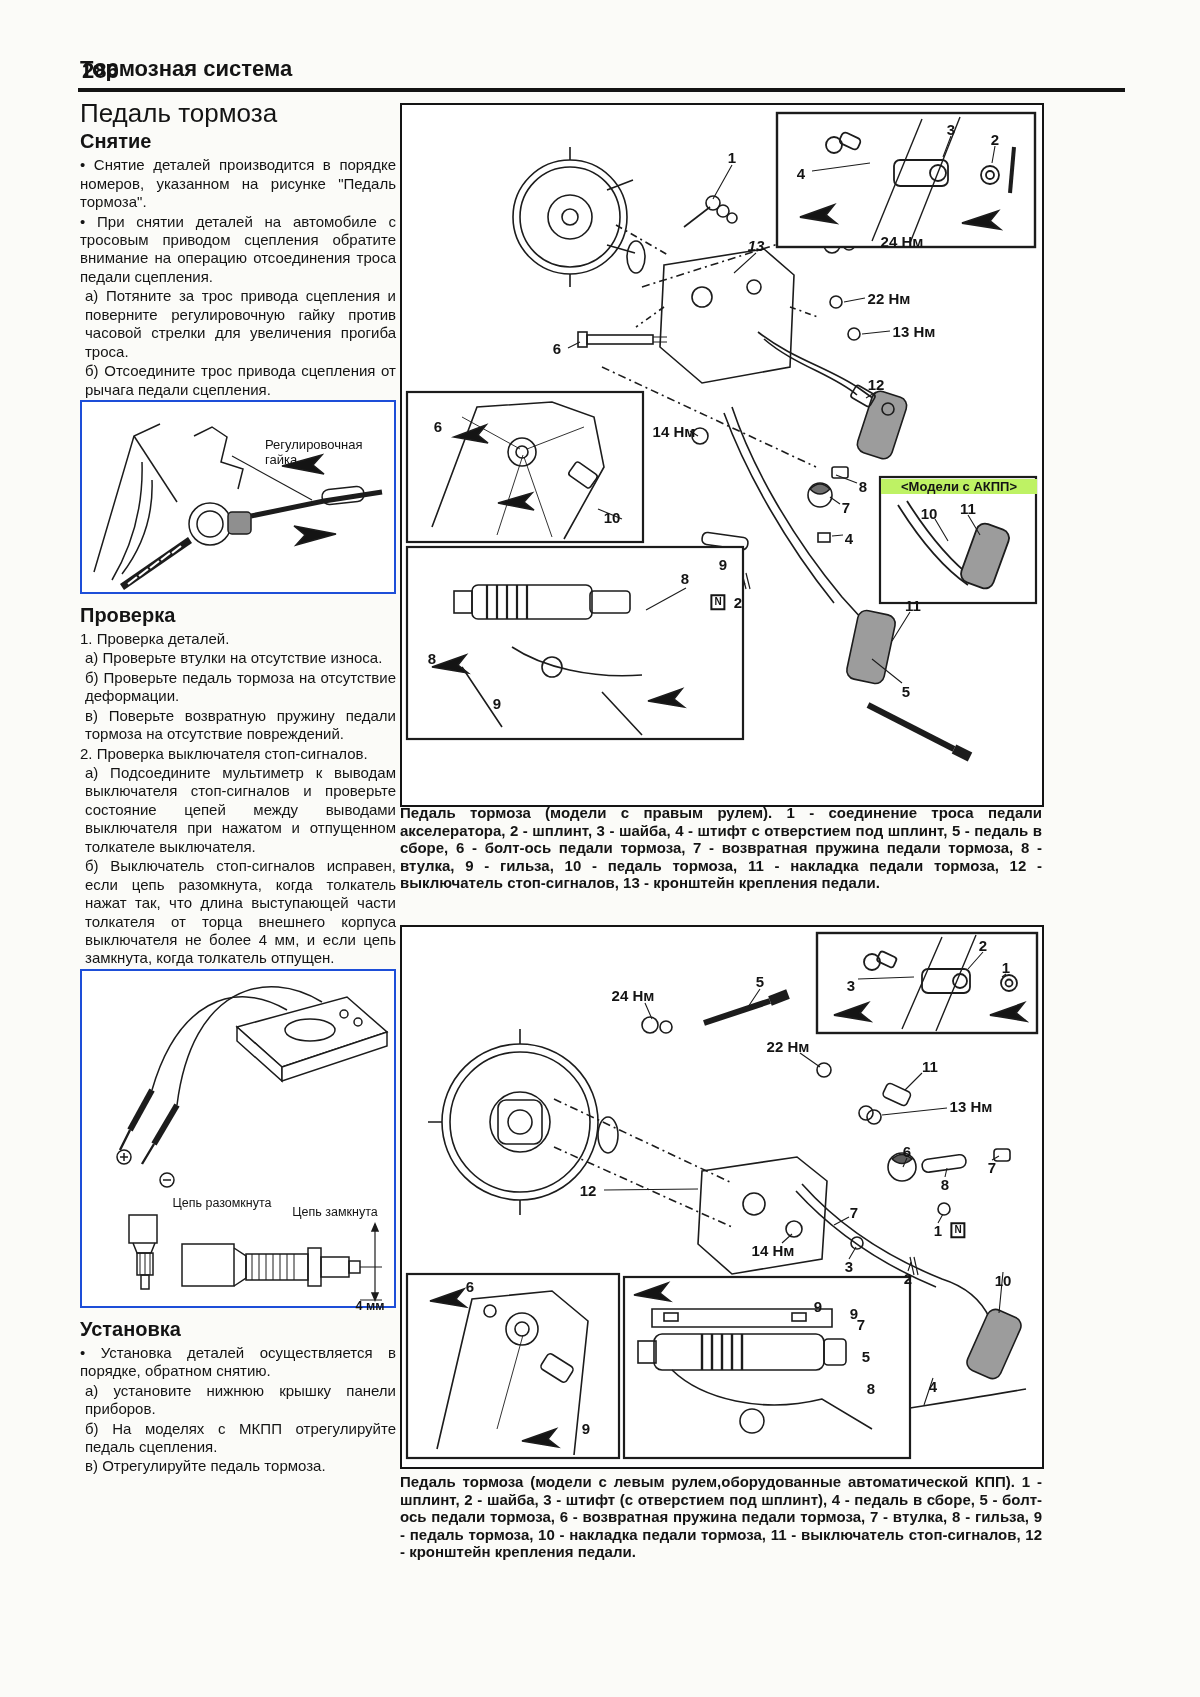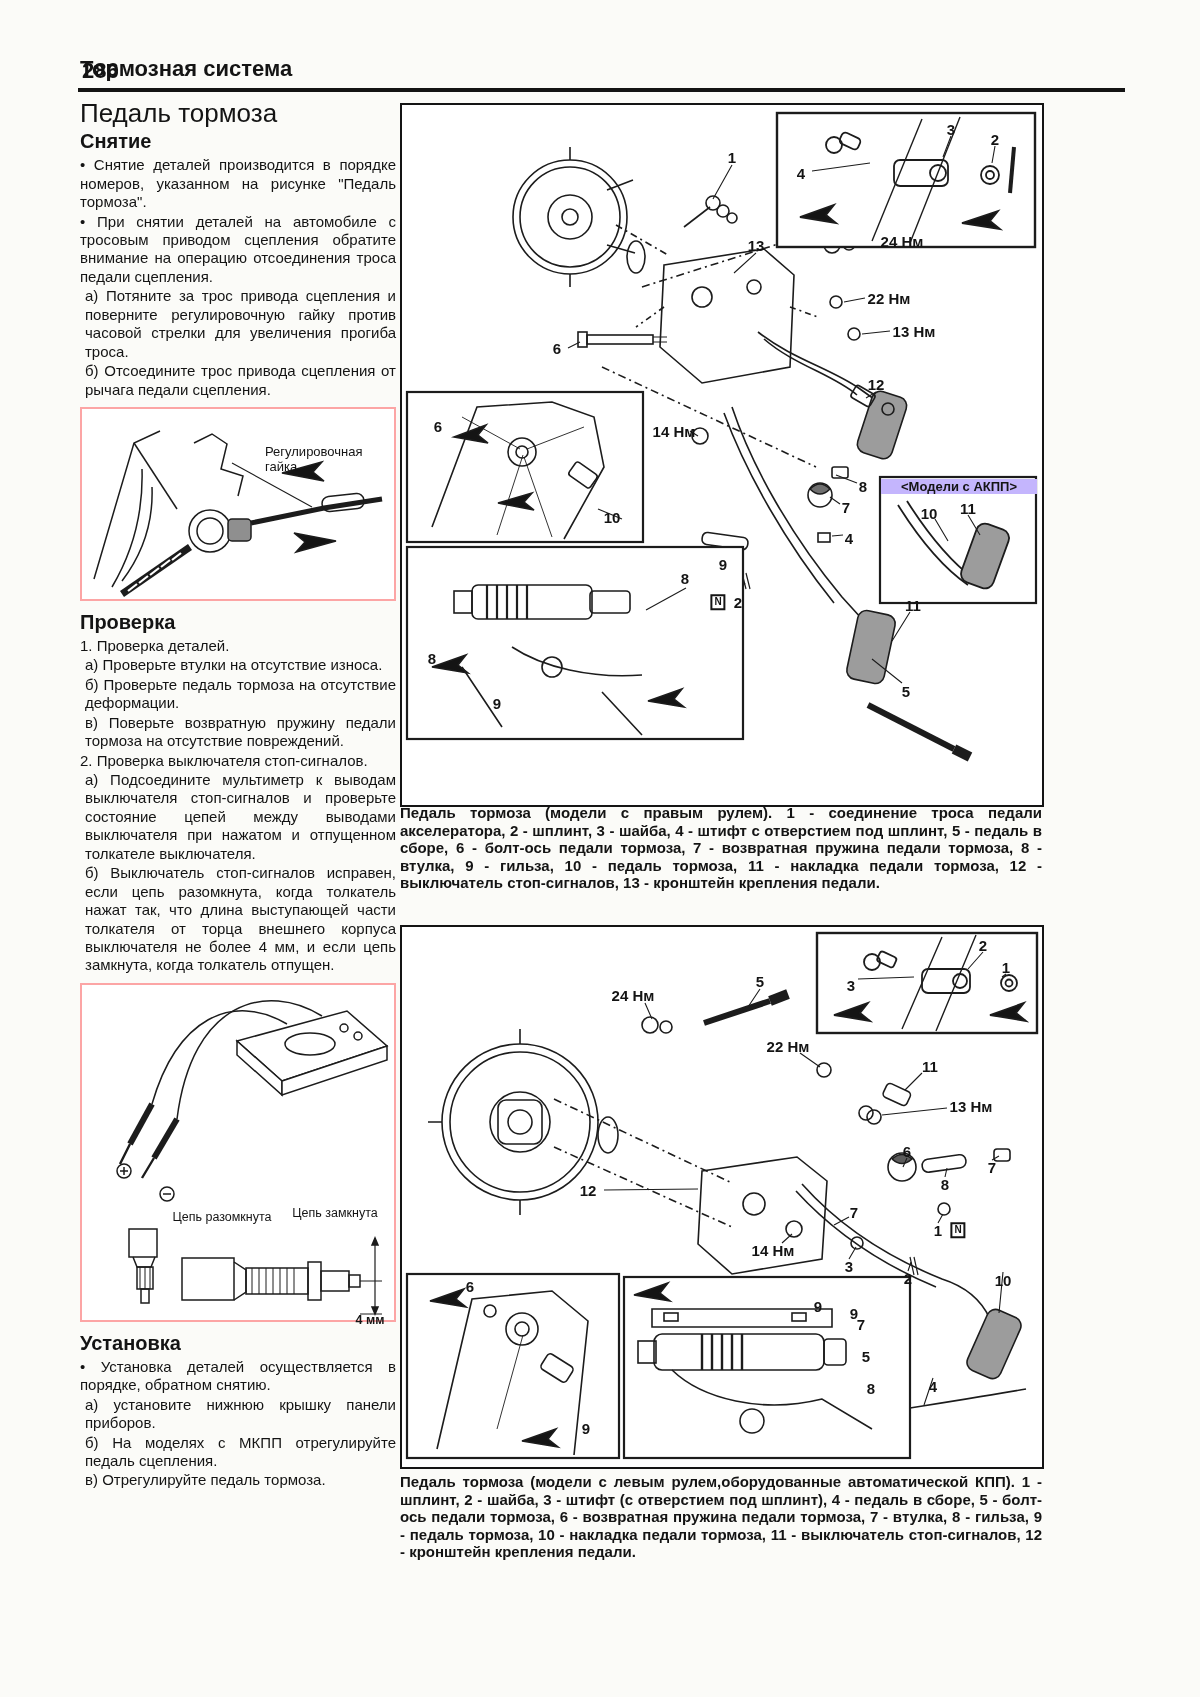--- a/index.html
+++ b/index.html
@@ -11,41 +11,41 @@
              font-size:22px;font-weight:bold;}
   .hdr-rule{position:absolute;left:78px;top:88px;width:1047px;height:4px;background:#141414;}
   
   .leftcol{position:absolute;left:80px;top:100px;width:316px;font-size:15px;
            line-height:1.23;text-align:justify;}
   .t1{font-size:26px;font-weight:normal;margin:0 0 3px;line-height:1.05;}
   .t2{font-size:20px;font-weight:bold;margin:3px 0 4px;line-height:1.1;}
   .leftcol p{margin:0 0 1px;}
   p.bullet::before{content:"\2022\00a0";}
   p.step{margin-left:5px;}
-  .figbox{position:relative;border:2px solid #fca5a5;background:#fff;margin:8px 0 10px;}
+  .figbox{position:relative;border:2px solid #1d4ed8;background:#fff;margin:1px 0 10px;}
   .figA{height:190px;}
   .figB{height:335px;}
   .figbox svg{position:absolute;left:0;top:0;width:100%;height:100%;}
   .fig-label{position:absolute;font-size:13px;line-height:1.12;}
   .figA .fig-label{left:183px;top:36px;width:112px;}
   .figB .flab{position:absolute;font-size:12.5px;transform:translate(-50%,-50%);white-space:nowrap;}
   
   .bigfig{position:absolute;border:2px solid #141414;background:#fff;}
   #fig1{left:400px;top:103px;width:640px;height:700px;}
   #fig2{left:400px;top:925px;width:640px;height:540px;}
   .bigfig svg{position:absolute;left:0;top:0;width:100%;height:100%;}
   .caption{position:absolute;left:400px;width:642px;font-weight:bold;font-size:15px;
            line-height:1.17;text-align:justify;}
   #cap1{top:804px;}
   #cap2{top:1473px;}
   .callout{position:absolute;transform:translate(-50%,-50%);font-weight:bold;
            font-size:15px;white-space:nowrap;z-index:3;}
   .nbox{border:2px solid #141414;font-size:10px;padding:0 2px;line-height:1.15;background:#fff;}
   .akpp{position:absolute;left:479px;top:374px;width:156px;text-align:center;
-        font-weight:bold;font-size:13px;background:#c4b5fd;z-index:2;}
+        font-weight:bold;font-size:13px;background:#bef264;z-index:2;}
 </style>
 </head>
 <body>
 
 <div class="page">
 
   <div class="hdr-num">286</div>
   <div class="hdr-title">Тормозная система</div>
   <div class="hdr-rule"></div>
 
@@ -118,21 +118,21 @@
           <path d="M170 282 v26 M177 282 v26 M184 282 v26 M191 282 v26 M198 282 v26 M205 282 v26 M212 282 v26" stroke-width="1"></path>
           <rect x="226" y="276" width="13" height="38"></rect>
           <rect x="239" y="285" width="28" height="20"></rect>
           <rect x="267" y="289" width="11" height="12"></rect>
           <path d="M293 252 v76" stroke-width="1.2"></path>
           <path d="M293 252 l-3 7 h6 z M293 328 l-3 -7 h6 z" fill="#1c1c1c"></path>
           <path d="M278 295 h22 M278 328 h22" stroke-width="1"></path>
         </g>
       </svg>
       <span class="flab" style="left:140px;top:233px">Цепь разомкнута</span>
-      <span class="flab" style="left:253px;top:229px">Цепь замкнута</span>
+      <span class="flab" style="left:253px;top:242px">Цепь замкнута</span>
       <span class="flab" style="left:288px;top:336px;font-weight:bold">4 мм</span>
     </div>
 
     <div class="t2">Установка</div>
     <p class="bullet">Установка деталей осуществляется в порядке, обратном снятию.</p>
     <p class="step">а) установите нижнюю крышку панели приборов.</p>
     <p class="step">б) На моделях с МКПП отрегулируйте педаль сцепления.</p>
     <p class="step">в) Отрегулируйте педаль тормоза.</p>
   </div>
 
@@ -249,21 +249,21 @@
         <path d="M505 396 C524 426 548 456 572 474"></path>
         <rect x="566" y="420" width="34" height="62" rx="9" transform="rotate(20 583 451)" fill="#9c9c9c"></rect>
         <path d="M533 414 L546 436 M566 410 L578 430" stroke-width="1.1"></path>
       </g>
     </svg>
     <span class="akpp">&lt;Модели с АКПП&gt;</span>
   <span class="callout" style="left: 330px; top: 52px;">1</span>
       <span class="callout" style="left: 399px; top: 68px;">4</span>
       <span class="callout" style="left: 549px; top: 24px;">3</span>
       <span class="callout" style="left: 593px; top: 34px;">2</span>
-      <span class="callout" style="left: 354px; top: 140px;">13</span>
+      <span class="callout" style="left: 354px; top: 140px; font-style: italic;">13</span>
       <span class="callout" style="left: 500px; top: 136px;">24 Нм</span>
       <span class="callout" style="left: 487px; top: 193px;">22 Нм</span>
       <span class="callout" style="left: 512px; top: 226px;">13 Нм</span>
       <span class="callout" style="left: 155px; top: 243px;">6</span>
       <span class="callout" style="left: 474px; top: 279px;">12</span>
       <span class="callout" style="left: 36px; top: 321px;">6</span>
       <span class="callout" style="left: 272px; top: 326px;">14 Нм</span>
       <span class="callout" style="left: 461px; top: 381px;">8</span>
       <span class="callout" style="left: 444px; top: 402px;">7</span>
       <span class="callout" style="left: 210px; top: 412px;">10</span>

